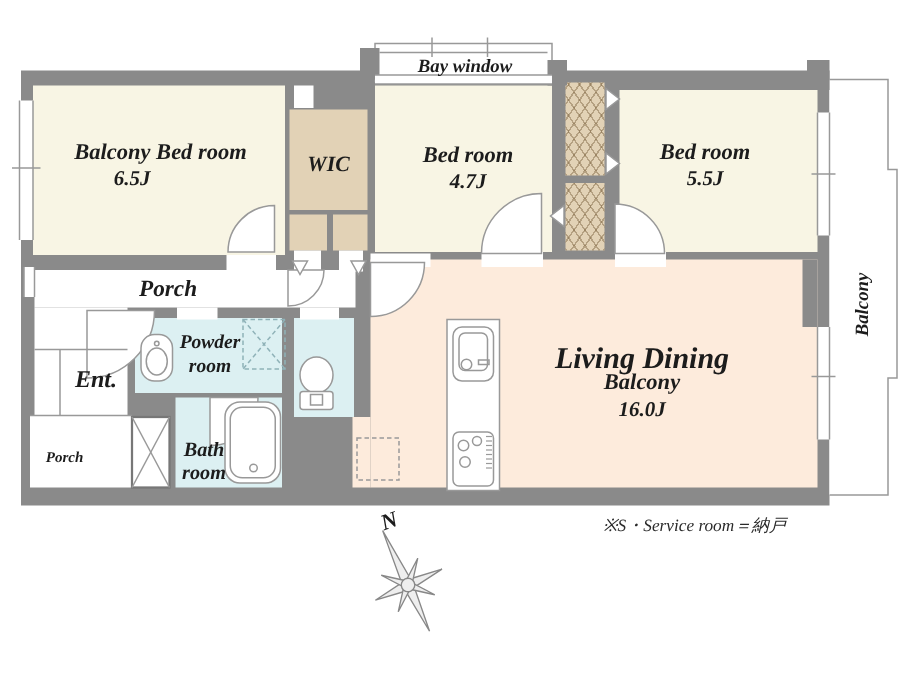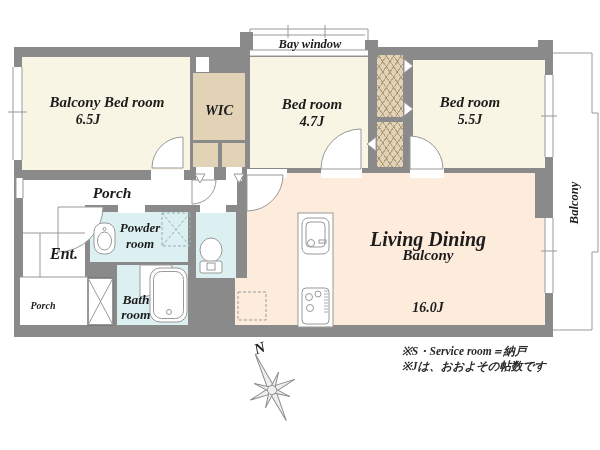--- a/index.html
+++ b/index.html
@@ -5,21 +5,21 @@
   html,body{margin:0;padding:0;background:#fff;}
   #stage{position:relative;width:600px;height:450px;background:#ffffff;overflow:hidden;
          font-family:"Liberation Serif",serif;}
   .room{position:absolute;}
   .hatch{background-color:#e2d2b6;
     background-image:repeating-linear-gradient(55deg, rgba(125,100,65,.45) 0 1px, transparent 1px 6px),
                      repeating-linear-gradient(-55deg, rgba(125,100,65,.45) 0 1px, transparent 1px 6px);}
   .lbl{position:absolute;font-family:"Liberation Serif",serif;font-style:italic;font-weight:bold;
        color:#1c1c1c;white-space:nowrap;transform:translateX(-50%);line-height:1.05;}
   .notes{position:absolute;left:402px;top:344px;font-size:11.5px;line-height:15px;color:#2a2a2a;
-         font-style:italic;font-weight:bold;white-space:nowrap;}
+         font-style:italic;font-weight:normal;white-space:nowrap;}
   svg{position:absolute;left:0;top:0;}
 </style>
 </head>
 <body>
 
 <div id="stage">
 
   <div class="room" style="left:14px;top:47px;width:539px;height:290px;background:#8a8a8a;"></div>
 
   <div class="room" style="left:22px;top:57px;width:168px;height:113px;background:#f8f5e4;"></div>
@@ -191,30 +191,29 @@
 
   <div class="lbl" style="left:107px;top:95px;font-size:15px;">Balcony Bed room</div>
   <div class="lbl" style="left:88px;top:113px;font-size:14px;">6.5J</div>
   <div class="lbl" style="left:219px;top:103px;font-size:14.5px;">WIC</div>
   <div class="lbl" style="left:312px;top:97px;font-size:15px;">Bed room</div>
   <div class="lbl" style="left:312px;top:115px;font-size:14px;">4.7J</div>
   <div class="lbl" style="left:470px;top:95px;font-size:15px;">Bed room</div>
   <div class="lbl" style="left:470px;top:113px;font-size:14px;font-family:Liberation Serif, serif;">5.5J</div>
   <div class="lbl" style="left:428px;top:229px;font-size:20px;">Living Dining</div>
   <div class="lbl" style="left:428px;top:248px;font-size:15px;">Balcony</div>
-  <div class="lbl" style="left:428px;top:267px;font-size:14px;margin-top:34px;">16.0J</div>
+  <div class="lbl" style="left:428px;top:267px;font-size:14px;">16.0J</div>
   <div class="lbl" style="left:112px;top:185px;font-size:15.5px;">Porch</div>
   <div class="lbl" style="left:64px;top:246px;font-size:16px;">Ent.</div>
   <div class="lbl" style="left:43px;top:301px;font-size:10px;">Porch</div>
   <div class="lbl" style="left:140px;top:221px;font-size:13px;font-style:italic;">Powder</div>
   <div class="lbl" style="left:140px;top:237px;font-size:13px;">room</div>
   <div class="lbl" style="left:136px;top:293px;font-size:13.5px;">Bath</div>
   <div class="lbl" style="left:136px;top:308px;font-size:13.5px;">room</div>
   <div class="lbl" style="left:310px;top:38px;font-size:12.5px;">Bay window</div>
   <div class="lbl" style="left:575px;top:203px;font-size:12.5px;transform:translate(-50%,-50%) rotate(-90deg);">Balcony</div>
   <div class="lbl" style="left:260px;top:341px;font-size:15px;transform:translateX(-50%) rotate(-20deg);">N</div>
 
   <div class="notes">
     <div>※S・Service room＝納戸</div>
-    <div>※Jは、おおよその帖数です</div>
   </div>
 
 </div>
 
 </body></html>

